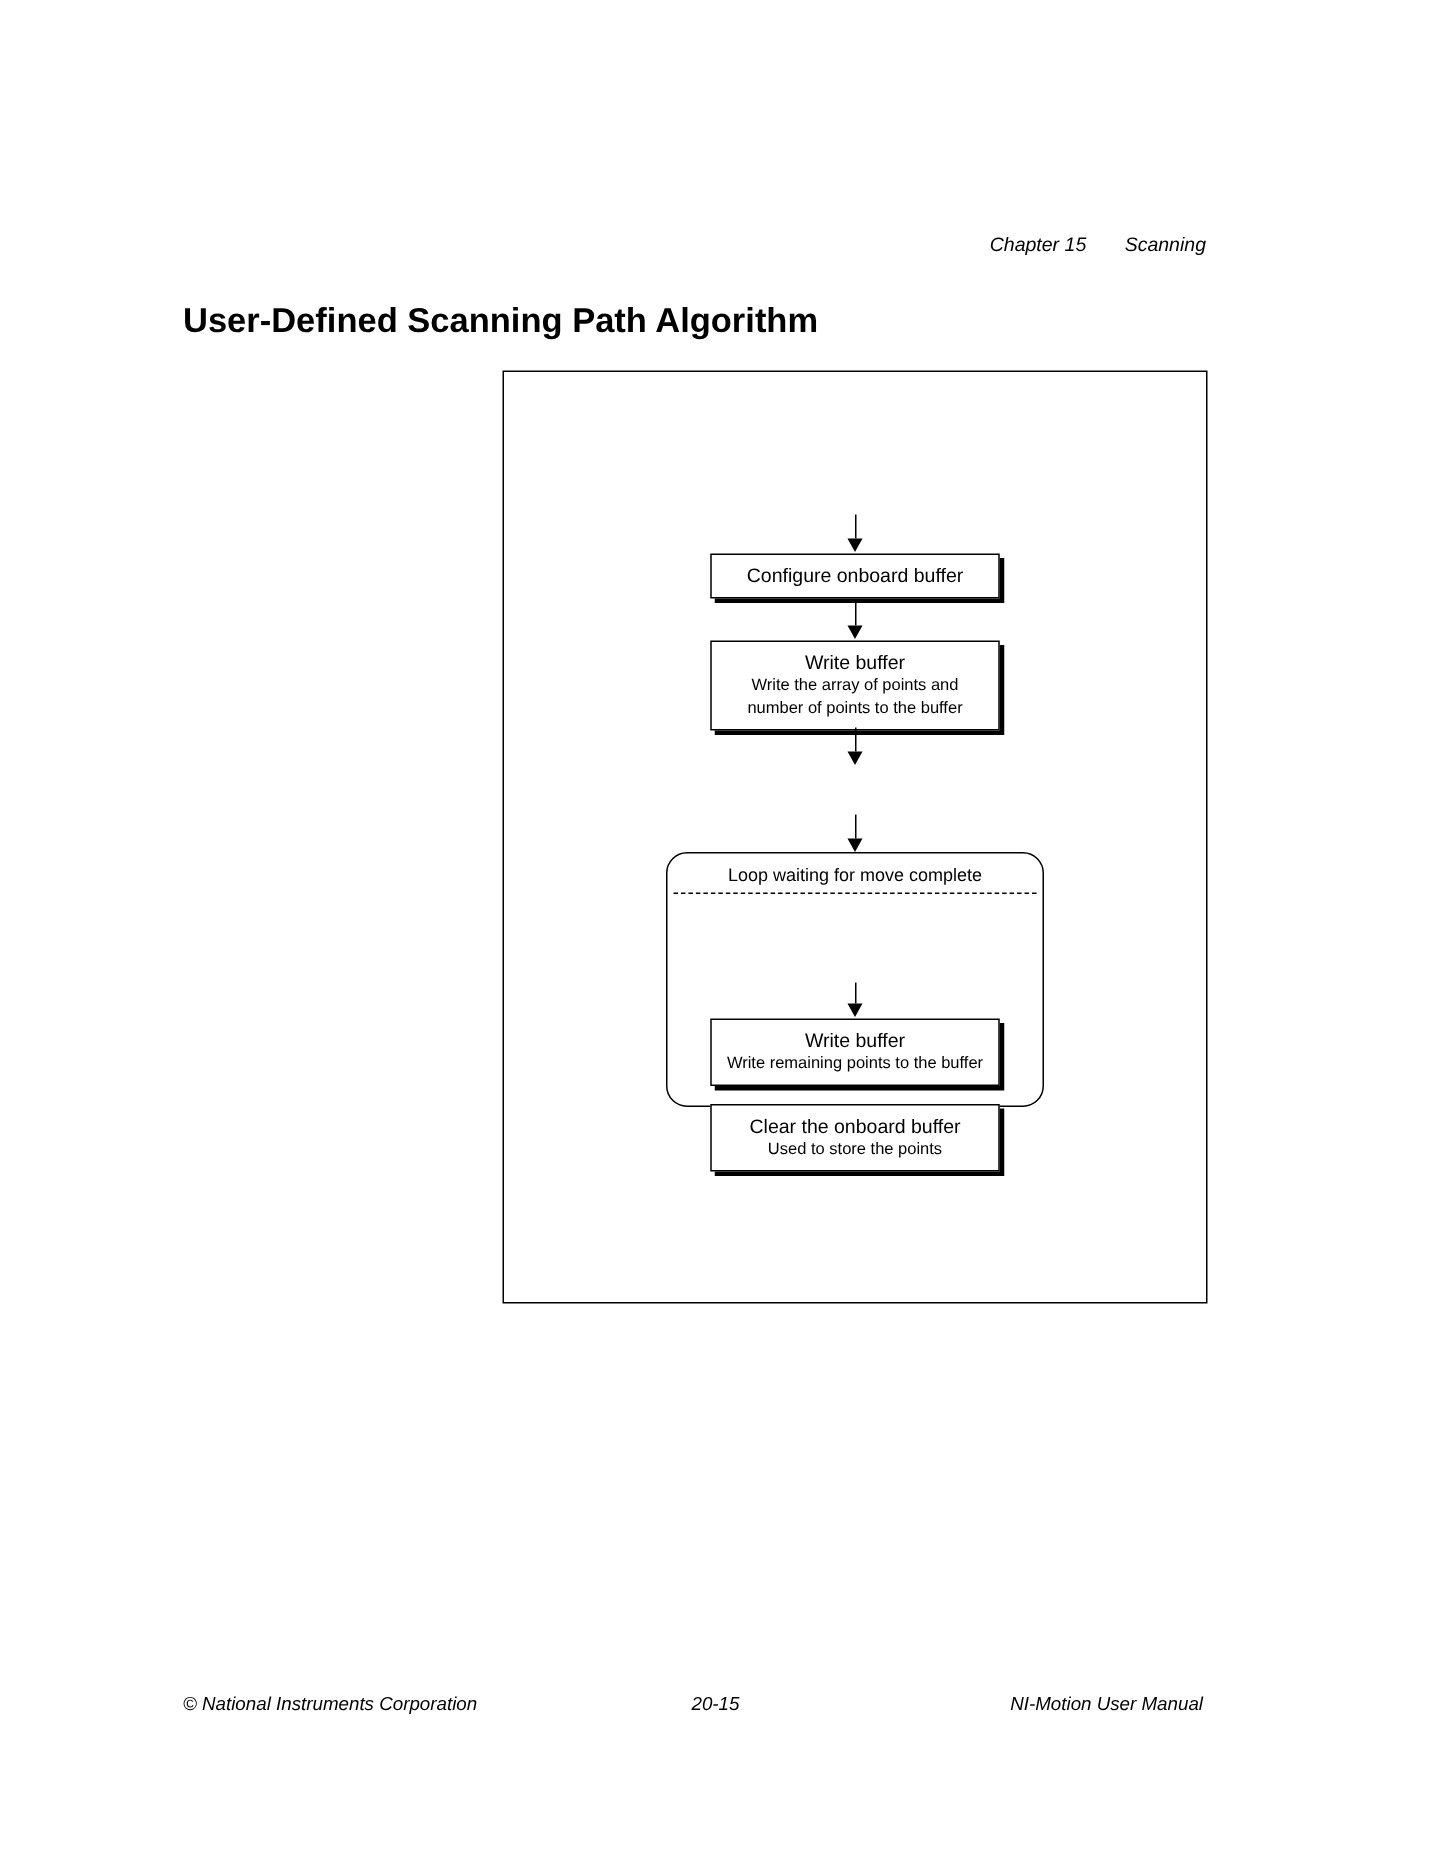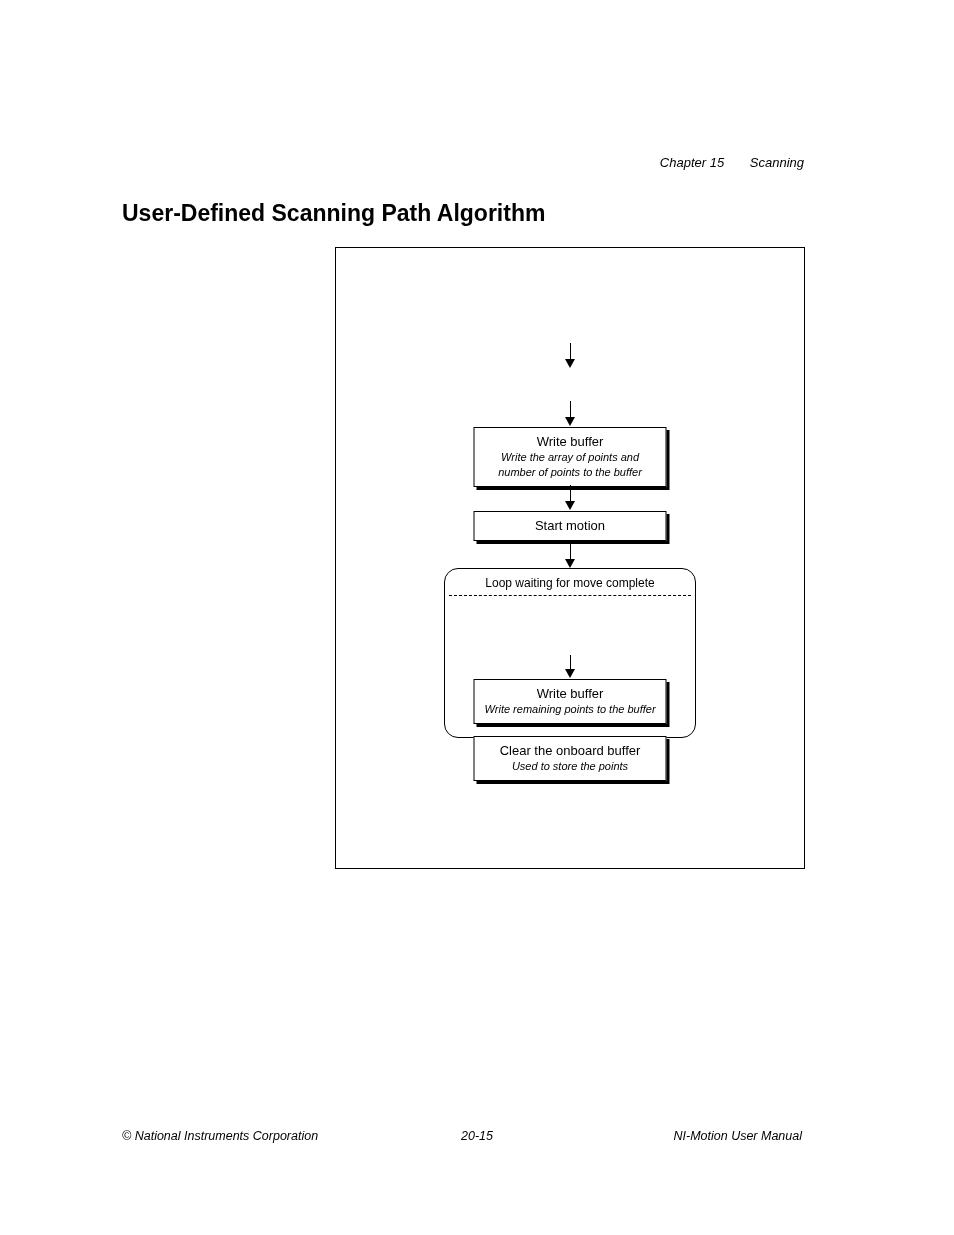--- a/index.html
+++ b/index.html
@@ -52,21 +52,21 @@
     border: 1px solid #000;
     background: #fff;
     box-shadow: 3px 3px 0 #000;
     text-align: center;
     font-size: 12px;
     padding: 6px 4px 6px 4px;
     line-height: 1.25;
     box-sizing: border-box;
   }
   .node .title { font-size: 13px; }
-  .node .sub  { font-size: 11px; margin-top: 1px; font-style: italic; }
+  .node .sub  { font-size: 11px; margin-top: 1px; }
   .arrow {
     position: absolute;
     left: 50%;
     transform: translateX(-50%);
     display: flex;
     flex-direction: column;
     align-items: center;
   }
   .arrow .stem { width: 1px; background: #000; }
   .arrow .head {
@@ -126,38 +126,38 @@
 
   <div class="section-title">User-Defined Scanning Path Algorithm</div>
 
   <div class="figure-frame">
 
     <div class="arrow" style="top:95px;">
       <div class="stem" style="height:16px;"></div>
         <div class="head"></div>
     </div>
 
+    <div class="node" style="top:121px;">
+      <div class="title">Configure onboard buffer</div>
+    </div>
     <div class="arrow" style="top:153px;">
       <div class="stem" style="height:16px;"></div>
         <div class="head"></div>
     </div>
 
     <div class="node" style="top:179px;">
       <div class="title">Write buffer</div>
       <div class="sub">Write the array of points and</div>
       <div class="sub">number of points to the buffer</div>
     </div>
     <div class="arrow" style="top:237px;">
       <div class="stem" style="height:16px;"></div>
         <div class="head"></div>
     </div>
 
-    <div class="node" style="top:263px;">
-      <div class="title">Start motion</div>
-    </div>
     <div class="arrow" style="top:295px;">
       <div class="stem" style="height:16px;"></div>
         <div class="head"></div>
     </div>
 
     <div class="loop-box" style="top:320px; height:170px;">
       <div class="loop-label">Loop waiting for move complete</div>
       <div class="loop-dash"></div>
     </div>
 

